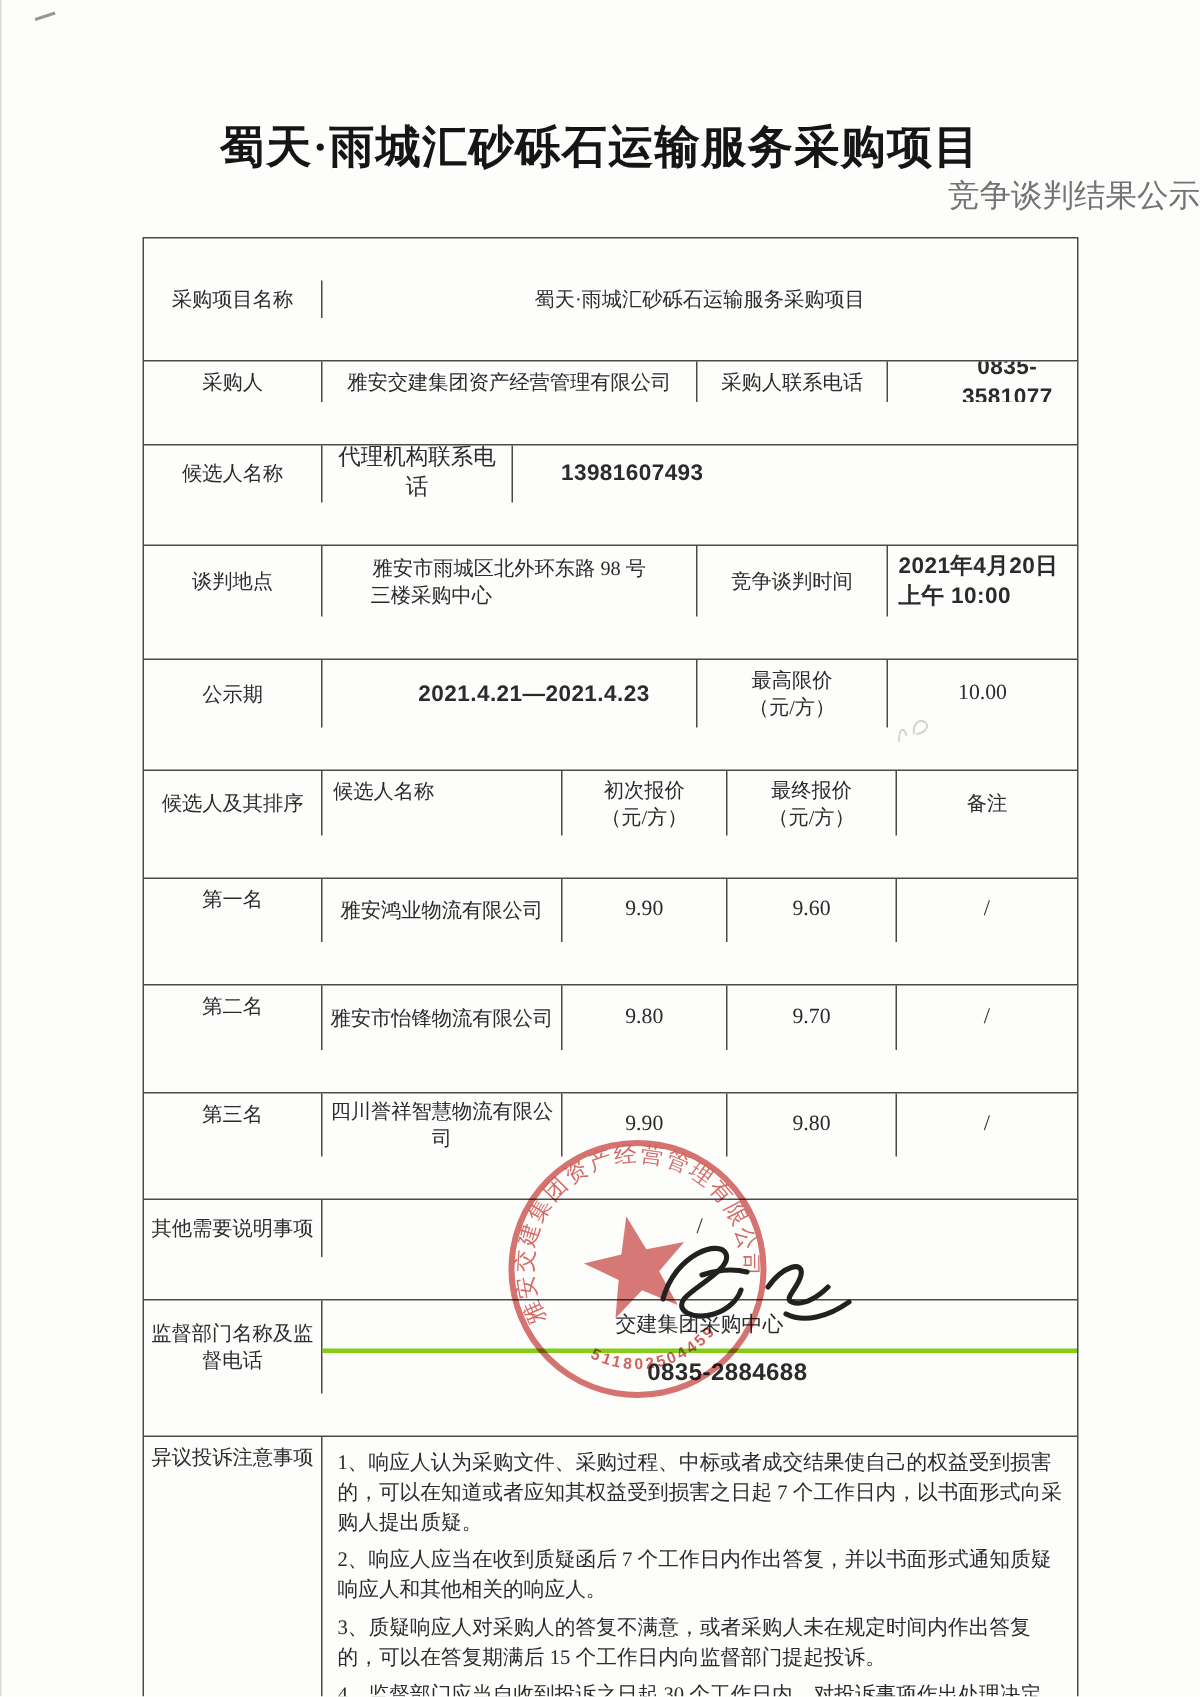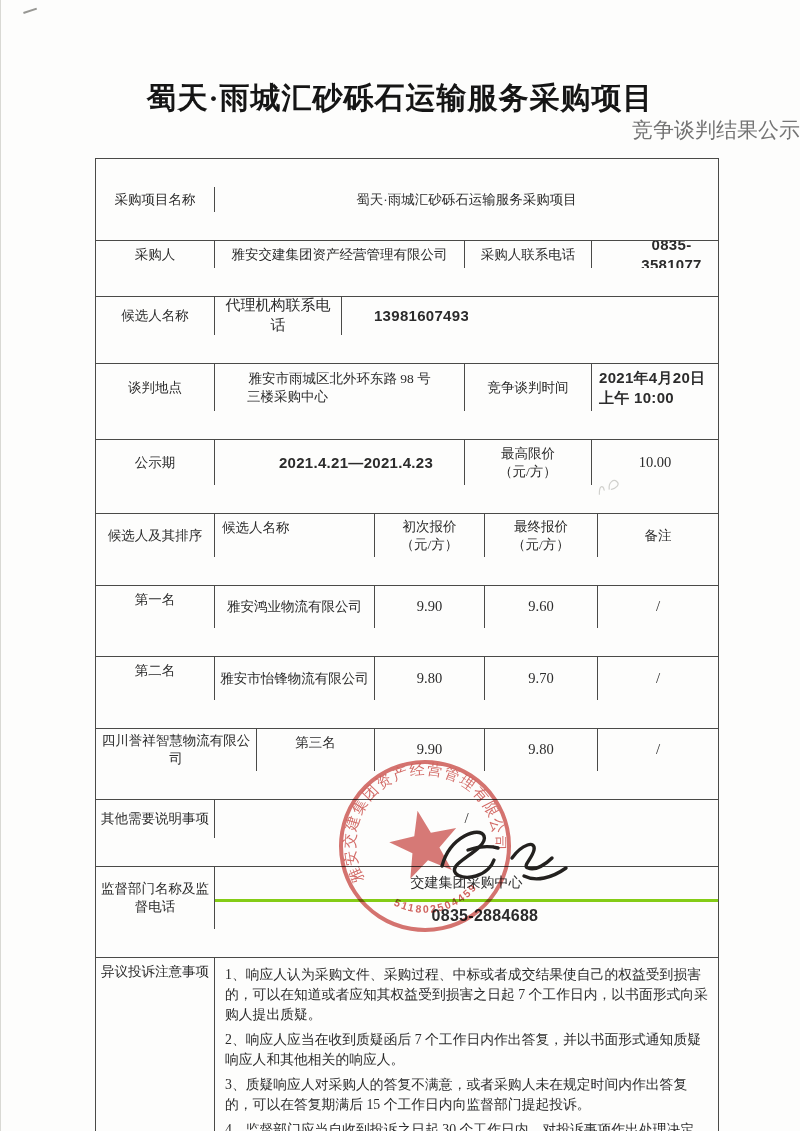--- a/index.html
+++ b/index.html
@@ -119,22 +119,22 @@
 
     <div class="row h43">
       <div class="cell w118 topalign">第二名</div>
       <div class="cell w160">雅安市怡锋物流有限公司</div>
       <div class="cell w110" style="font-size:14.5px">9.80</div>
       <div class="cell w113" style="font-size:14.5px">9.70</div>
       <div class="cell w121" style="font-size:15px">/</div>
     </div>
 
     <div class="row h42">
+      <div class="cell w118 topalign">第三名</div>
       <div class="cell w160">四川誉祥智慧物流有限公司</div>
-      <div class="cell w118 topalign">第三名</div>
       <div class="cell w110" style="font-size:14.5px">9.90</div>
       <div class="cell w113" style="font-size:14.5px">9.80</div>
       <div class="cell w121" style="font-size:15px">/</div>
     </div>
 
     <div class="row h38b">
       <div class="cell w118">其他需要说明事项</div>
       <div class="cell w504" style="font-size:15px">/</div>
     </div>
 

